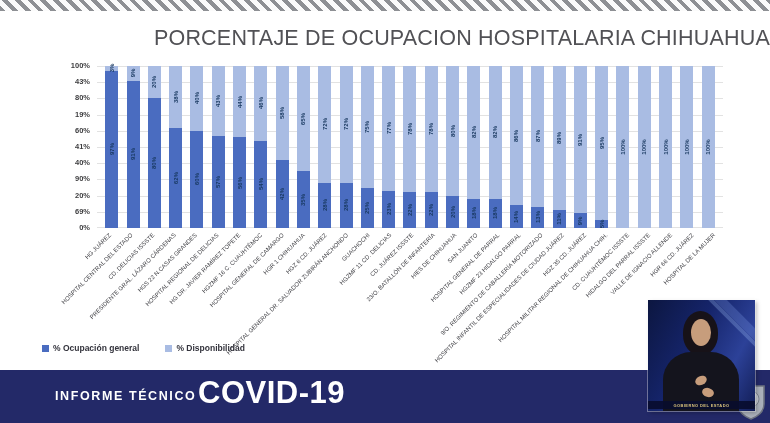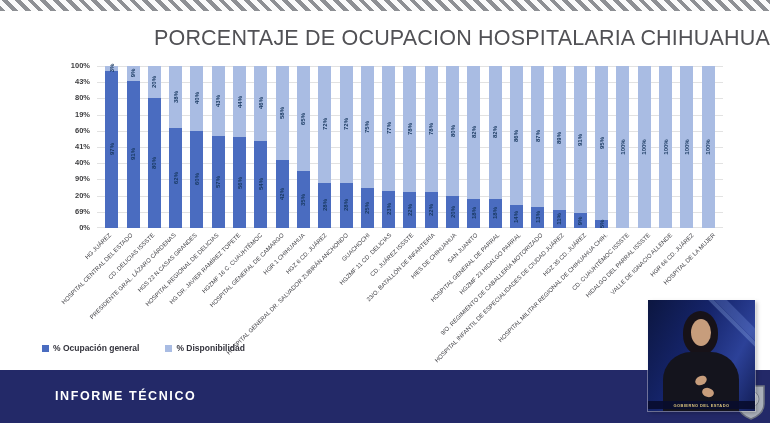--- a/index.html
+++ b/index.html
@@ -372,20 +372,21 @@
     <span>% Ocupación general</span>
   </div>
   <div class="legend-item">
     <span class="swatch" style="background: rgb(169, 188, 227);"></span>
     <span>% Disponibilidad</span>
   </div>
 </div>
 
 <div class="footer">
   <div class="footer-kicker">INFORME TÉCNICO</div>
+  <div class="footer-brand">COVID-19</div>
   <svg class="crest" viewBox="0 0 30 36">
     <path d="M2 2 h26 v18 c0 8 -7 13 -13 15 c-6 -2 -13 -7 -13 -15 z" fill="#aab0ba" stroke="#6e7380" stroke-width="1.6"></path>
     <circle cx="15" cy="15" r="8" fill="#c6cad2" stroke="#7e8490" stroke-width="1"></circle>
     <circle cx="15" cy="15" r="4.5" fill="#9aa0ac"></circle>
   </svg>
 </div>
 
 <div class="video">
   <div class="streak s1"></div>
   <div class="streak s2"></div>

